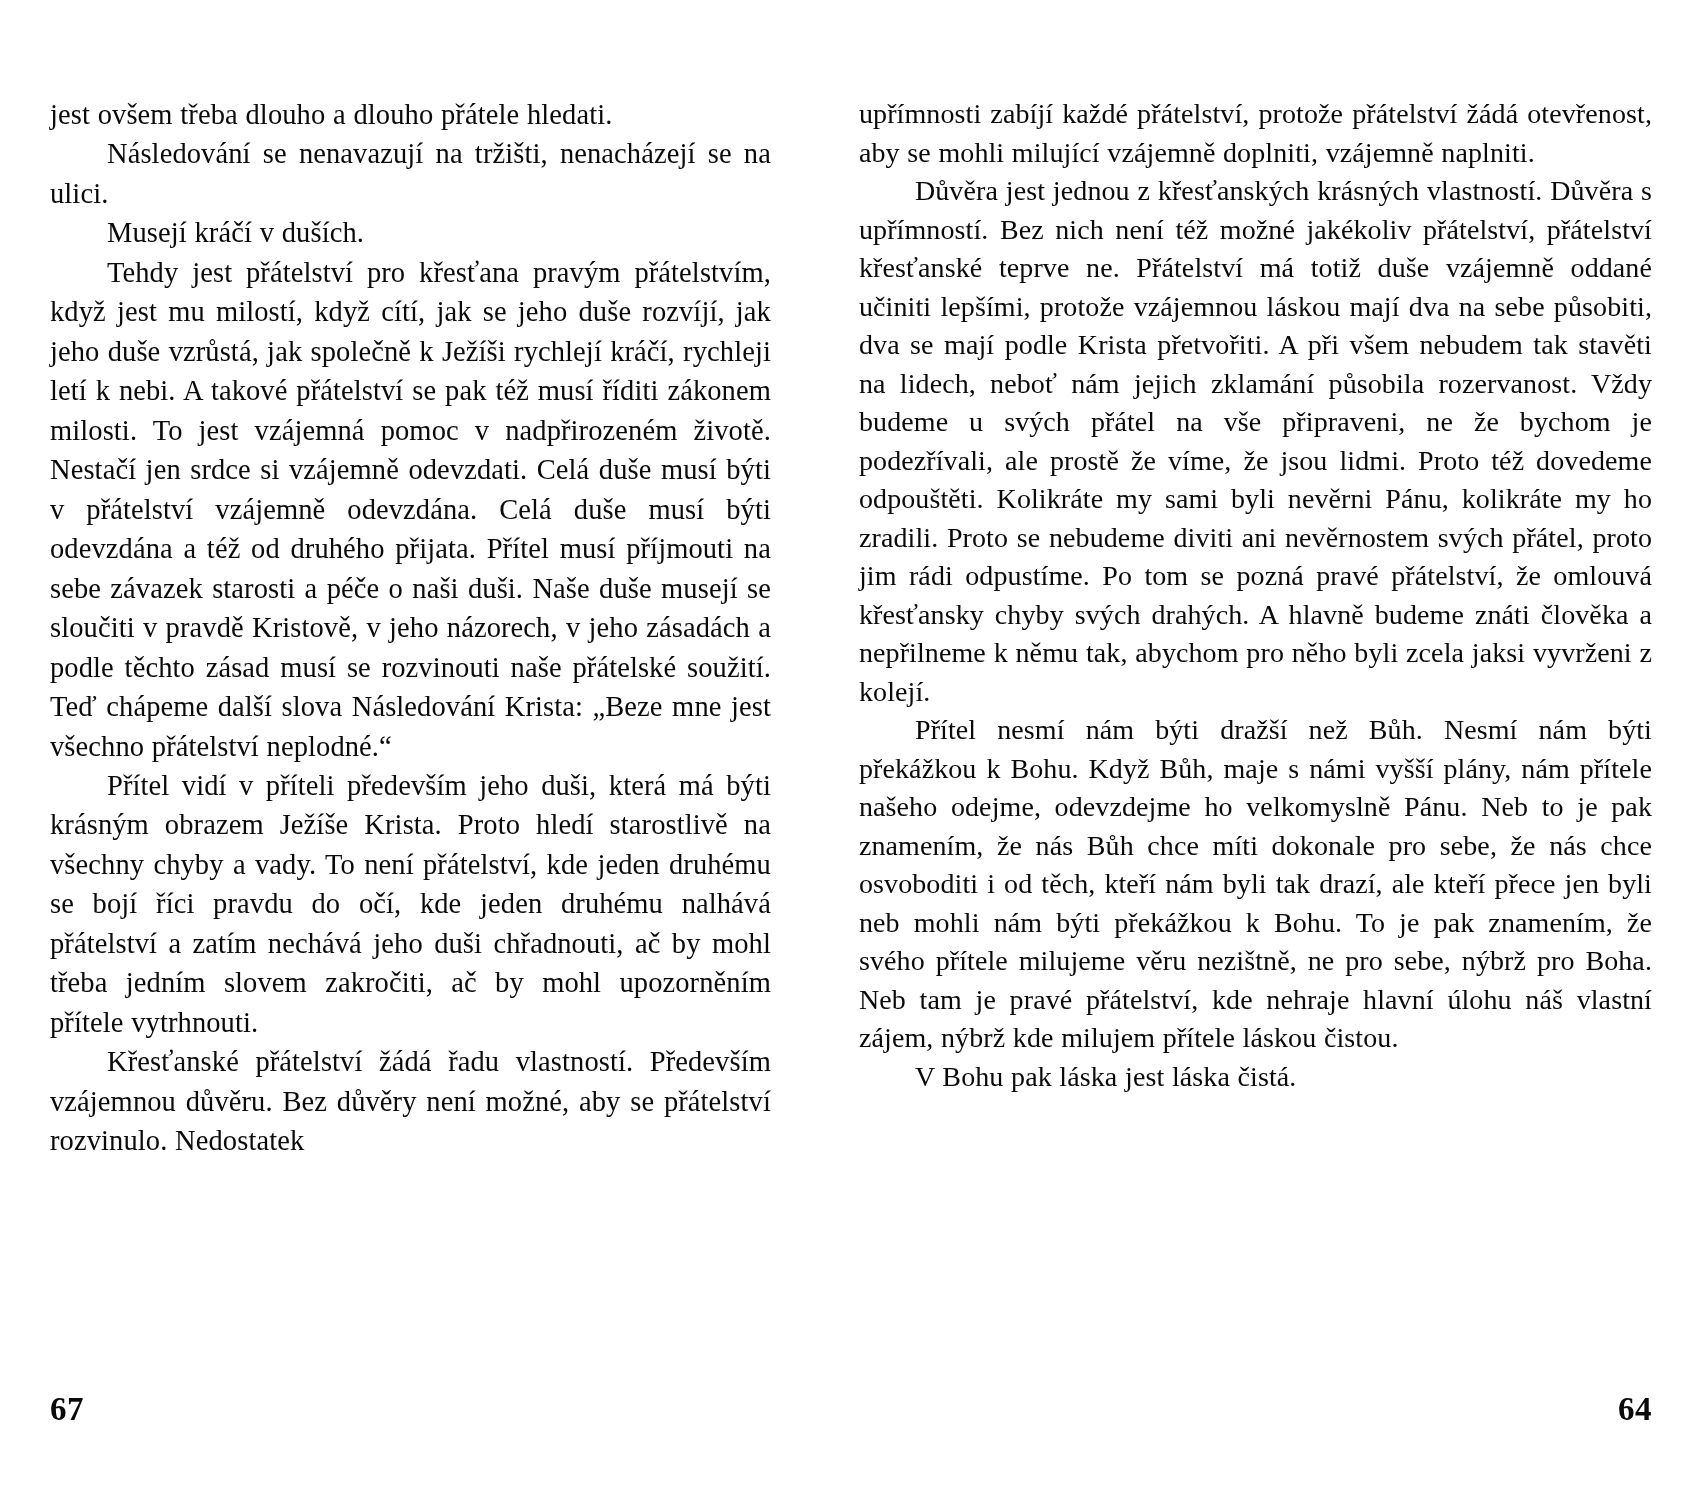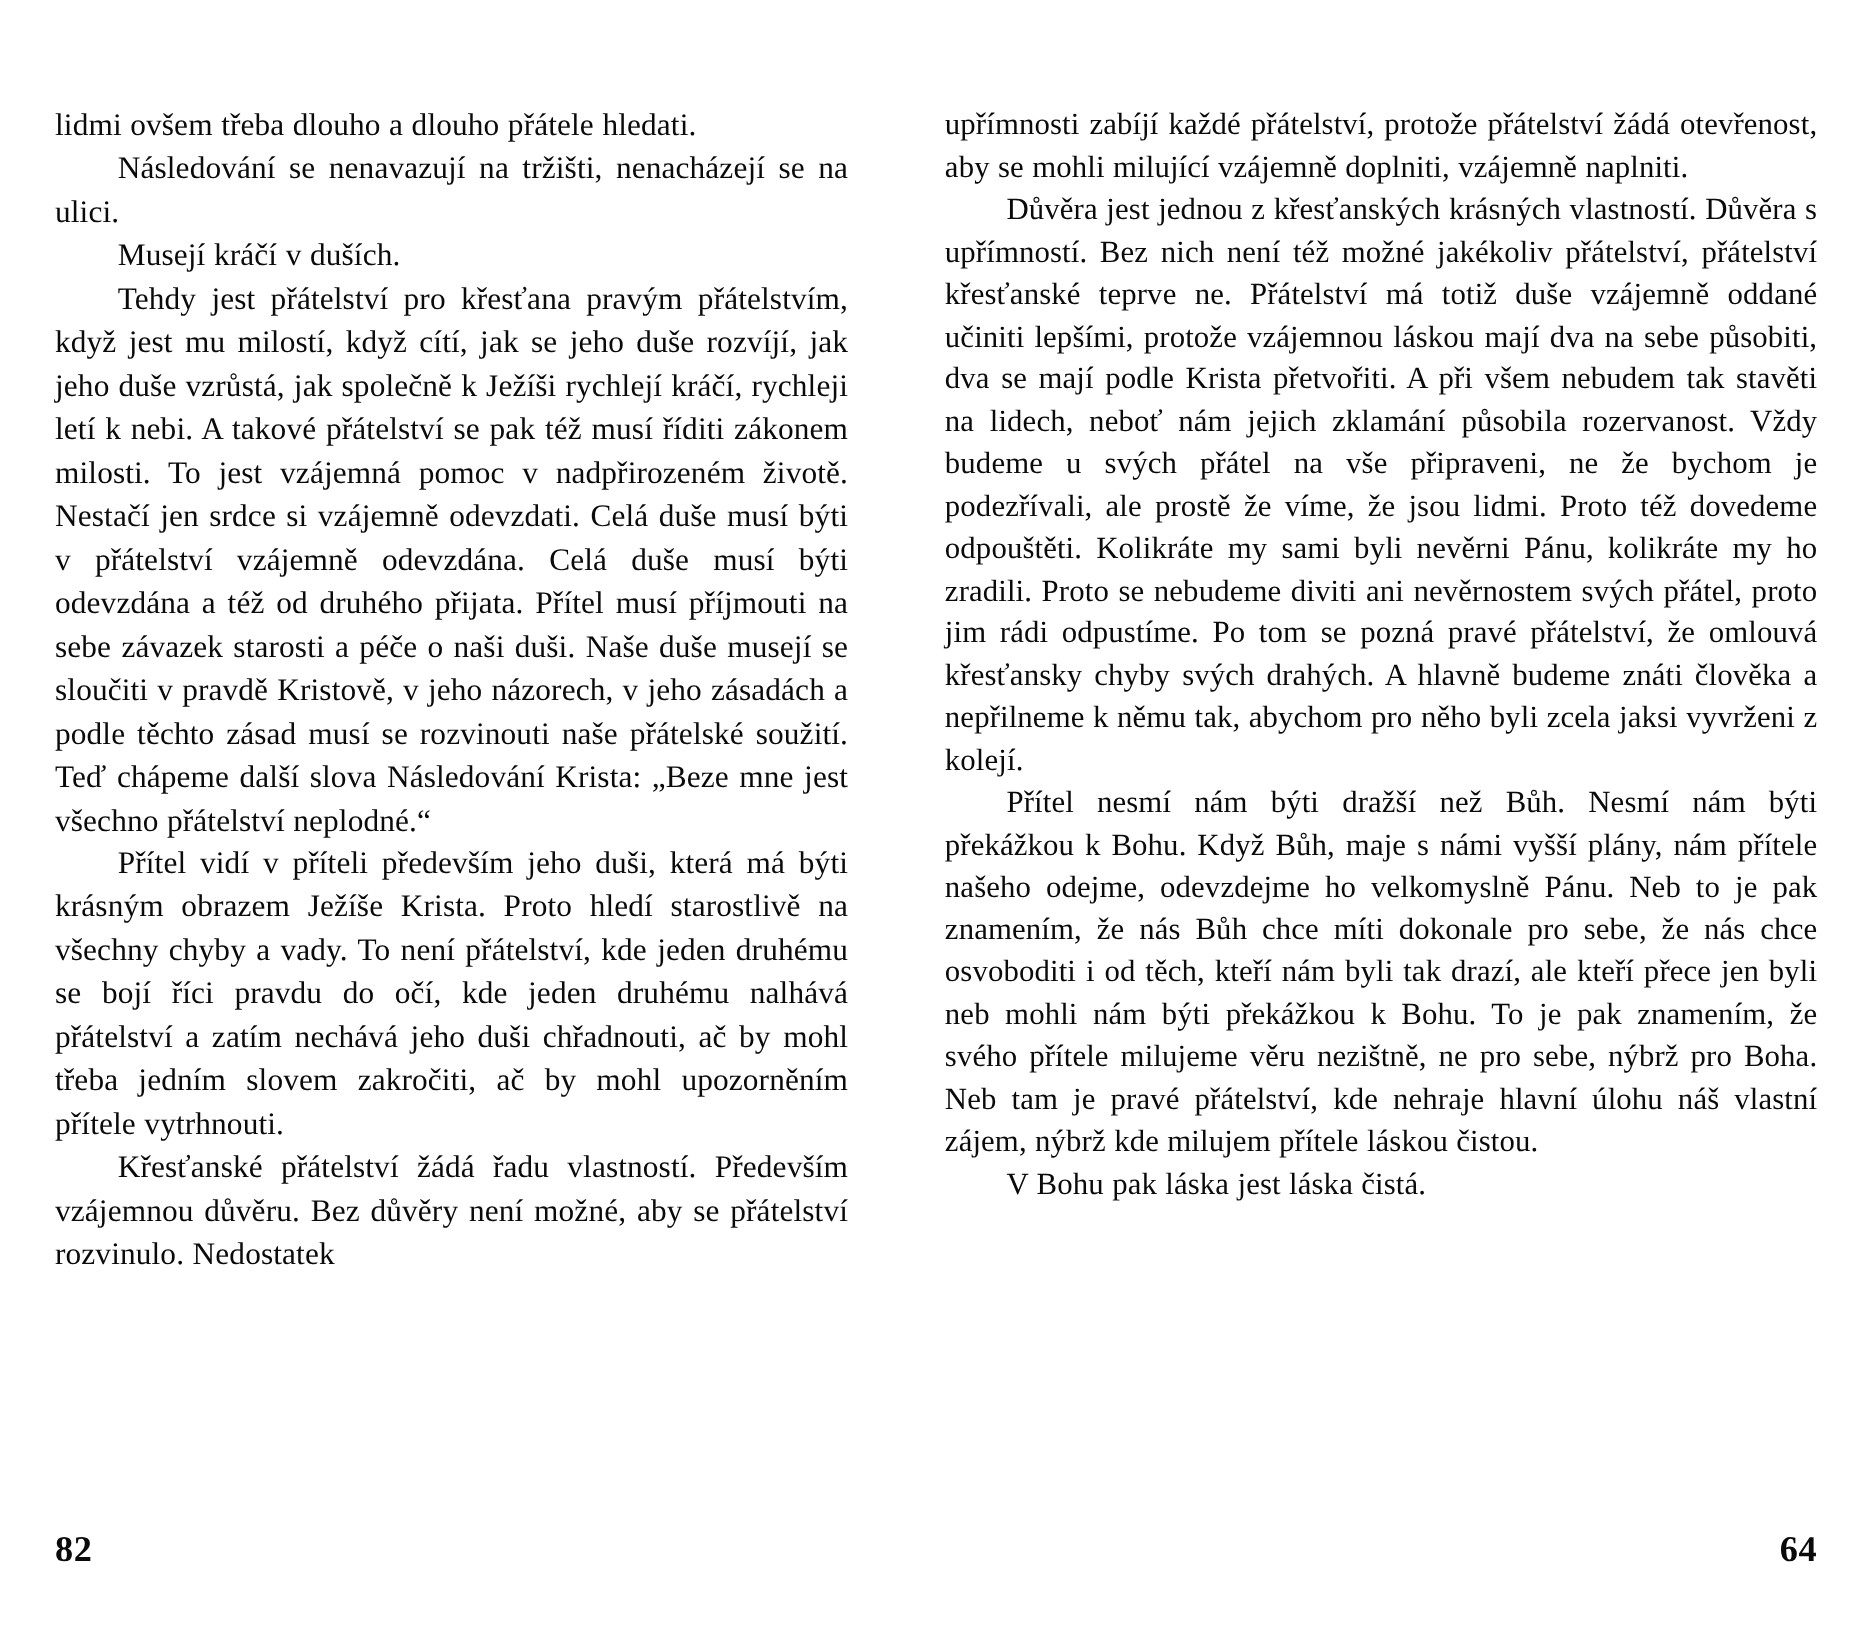--- a/index.html
+++ b/index.html
@@ -76,28 +76,28 @@
     right: 10px;
   }
 </style>
 </head>
 <body>
 
 <div class="spread">
 
   <div class="page page-left">
     <div class="textblock">
-      <p class="noindent">lidmi ovšem třeba dlouho a dlouho přátele hledati.</p>
+      <p class="noindent">jest ovšem třeba dlouho a dlouho přátele hledati.</p>
       <p>Následování se nenavazují na tržišti, nenacházejí se na ulici.</p>
       <p>Musejí kráčí v duších.</p>
       <p>Tehdy jest přátelství pro křesťana pravým přátelstvím, když jest mu milostí, když cítí, jak se jeho duše rozvíjí, jak jeho duše vzrůstá, jak společně k Ježíši rychlejí kráčí, rychleji letí k nebi. A takové přátelství se pak též musí říditi zákonem milosti. To jest vzájemná pomoc v nadpřirozeném životě. Nestačí jen srdce si vzájemně odevzdati. Celá duše musí býti v přátelství vzájemně odevzdána. Celá duše musí býti odevzdána a též od druhého přijata. Přítel musí příjmouti na sebe závazek starosti a péče o naši duši. Naše duše musejí se sloučiti v pravdě Kristově, v jeho názorech, v jeho zásadách a podle těchto zásad musí se rozvinouti naše přátelské soužití. Teď chápeme další slova Následování Krista: „Beze mne jest všechno přátelství neplodné.“</p>
       <p>Přítel vidí v příteli především jeho duši, která má býti krásným obrazem Ježíše Krista. Proto hledí starostlivě na všechny chyby a vady. To není přátelství, kde jeden druhému se bojí říci pravdu do očí, kde jeden druhému nalhává přátelství a zatím nechává jeho duši chřadnouti, ač by mohl třeba jedním slovem zakročiti, ač by mohl upozorněním přítele vytrhnouti.</p>
       <p>Křesťanské přátelství žádá řadu vlastností. Především vzájemnou důvěru. Bez důvěry není možné, aby se přátelství rozvinulo. Nedostatek</p>
     </div>
-    <div class="folio folio-left">82</div>
+    <div class="folio folio-left">67</div>
   </div>
 
   <div class="page page-right">
     <div class="textblock">
       <p class="noindent">upřímnosti zabíjí každé přátelství, protože přátelství žádá otevřenost, aby se mohli milující vzájemně doplniti, vzájemně naplniti.</p>
       <p>Důvěra jest jednou z křesťanských krásných vlastností. Důvěra s upřímností. Bez nich není též možné jakékoliv přátelství, přátelství křesťanské teprve ne. Přátelství má totiž duše vzájemně oddané učiniti lepšími, protože vzájemnou láskou mají dva na sebe působiti, dva se mají podle Krista přetvořiti. A při všem nebudem tak stavěti na lidech, neboť nám jejich zklamání působila rozervanost. Vždy budeme u svých přátel na vše připraveni, ne že bychom je podezřívali, ale prostě že víme, že jsou lidmi. Proto též dovedeme odpouštěti. Kolikráte my sami byli nevěrni Pánu, kolikráte my ho zradili. Proto se nebudeme diviti ani nevěrnostem svých přátel, proto jim rádi odpustíme. Po tom se pozná pravé přátelství, že omlouvá křesťansky chyby svých drahých. A hlavně budeme znáti člověka a nepřilneme k němu tak, abychom pro něho byli zcela jaksi vyvrženi z kolejí.</p>
       <p>Přítel nesmí nám býti dražší než Bůh. Nesmí nám býti překážkou k Bohu. Když Bůh, maje s námi vyšší plány, nám přítele našeho odejme, odevzdejme ho velkomyslně Pánu. Neb to je pak znamením, že nás Bůh chce míti dokonale pro sebe, že nás chce osvoboditi i od těch, kteří nám byli tak drazí, ale kteří přece jen byli neb mohli nám býti překážkou k Bohu. To je pak znamením, že svého přítele milujeme věru nezištně, ne pro sebe, nýbrž pro Boha. Neb tam je pravé přátelství, kde nehraje hlavní úlohu náš vlastní zájem, nýbrž kde milujem přítele láskou čistou.</p>
       <p>V Bohu pak láska jest láska čistá.</p>
     </div>
     <div class="folio folio-right">64</div>

